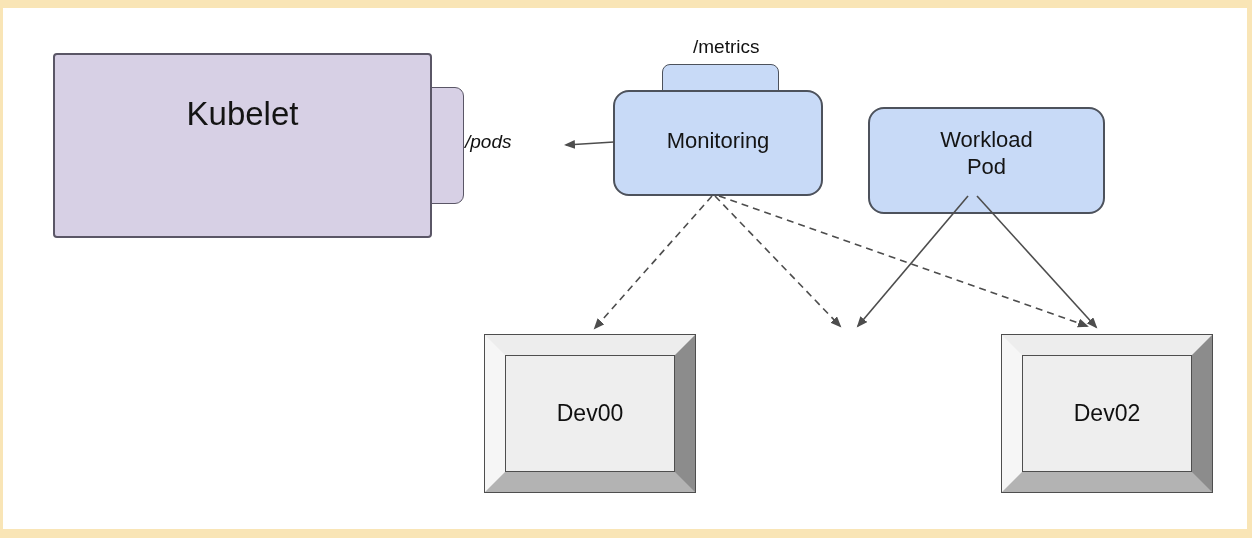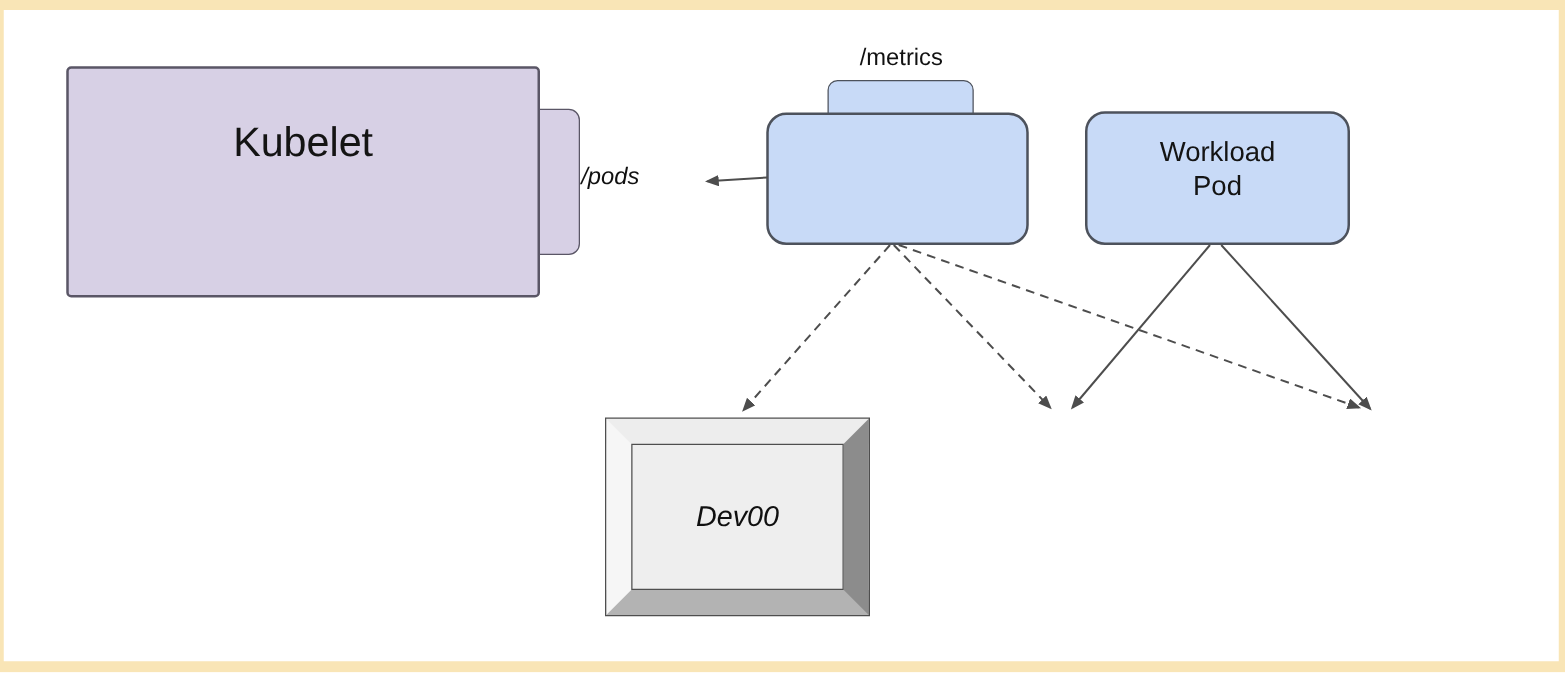--- a/index.html
+++ b/index.html
@@ -30,39 +30,39 @@
   .kubelet-tab{
     left:420px;top:87px;width:44px;height:117px;
     background:var(--purple-fill,#d7d0e5);border:1.5px solid var(--purple-border,#5a5666);
     border-radius:9px;z-index:1;
   }
   .blue-box{
     background:var(--blue-fill,#c8daf7);border:2px solid var(--blue-border,#4d525c);
     border-radius:16px;font-size:22px;line-height:27px;z-index:2;
   }
   .monitoring{left:613px;top:90px;width:210px;height:106px;padding-bottom:6px;}
-  .workload{left:868px;top:89px;width:212px;height:107px;padding-bottom:16px;}
+  .workload{left:868px;top:107px;width:237px;height:107px;padding-bottom:16px;}
   .metrics-tab{
     left:662px;top:64px;width:117px;height:46px;
     background:var(--blue-fill,#c8daf7);border:1.5px solid var(--blue-border,#4d525c);
     border-radius:8px;z-index:1;
   }
   .label{position:absolute;font-size:19px;color:#111;z-index:5;white-space:nowrap;}
-  .metrics-label{left:663px;top:36px;width:116px;text-align:center;}
+  .metrics-label{left:693px;top:36px;width:116px;}
   .pods-label{left:465px;top:131px;font-style:italic;}
 
   .device{
     position:absolute;top:335px;width:210px;height:157px;box-sizing:border-box;
     border:20px solid;border-color:#ededed #8c8c8c #b3b3b3 #f6f6f6;
     outline:1px solid #4e4e4e;z-index:2;
   }
   .device-inner{
     position:absolute;inset:0;border:1px solid #4e4e4e;background:#eeeeee;
     display:flex;align-items:center;justify-content:center;
-    font-size:23px;color:#101010;font-style:italic;
+    font-size:23px;color:#101010;
   }
   .dev-0{left:485px}.dev-1{left:743px}.dev-2{left:1002px}
 </style>
 </head>
 <body>
 
 <div class="page">
 
   <svg class="edges" width="1252" height="538" viewBox="0 0 1252 538">
     <defs>
@@ -80,25 +80,29 @@
 
   <div class="node kubelet-tab"></div>
   <div class="node kubelet">
     <span>Kubelet</span>
   </div>
   <div class="label pods-label">/pods</div>
 
   <div class="node metrics-tab"></div>
   <div class="label metrics-label">/metrics</div>
   <div class="node blue-box monitoring">
+    <span>Monitoring</span>
   </div>
 
   <div class="node blue-box workload">
     <span>Workload</span>
     <span>Pod</span>
   </div>
 
   <div class="device dev-0">
     <div class="device-inner">Dev00</div>
   </div>
+  <div class="device dev-2">
+    <div class="device-inner">Dev02</div>
+  </div>
 
   <div class="frame"></div>
 </div>
 
 </body></html>

